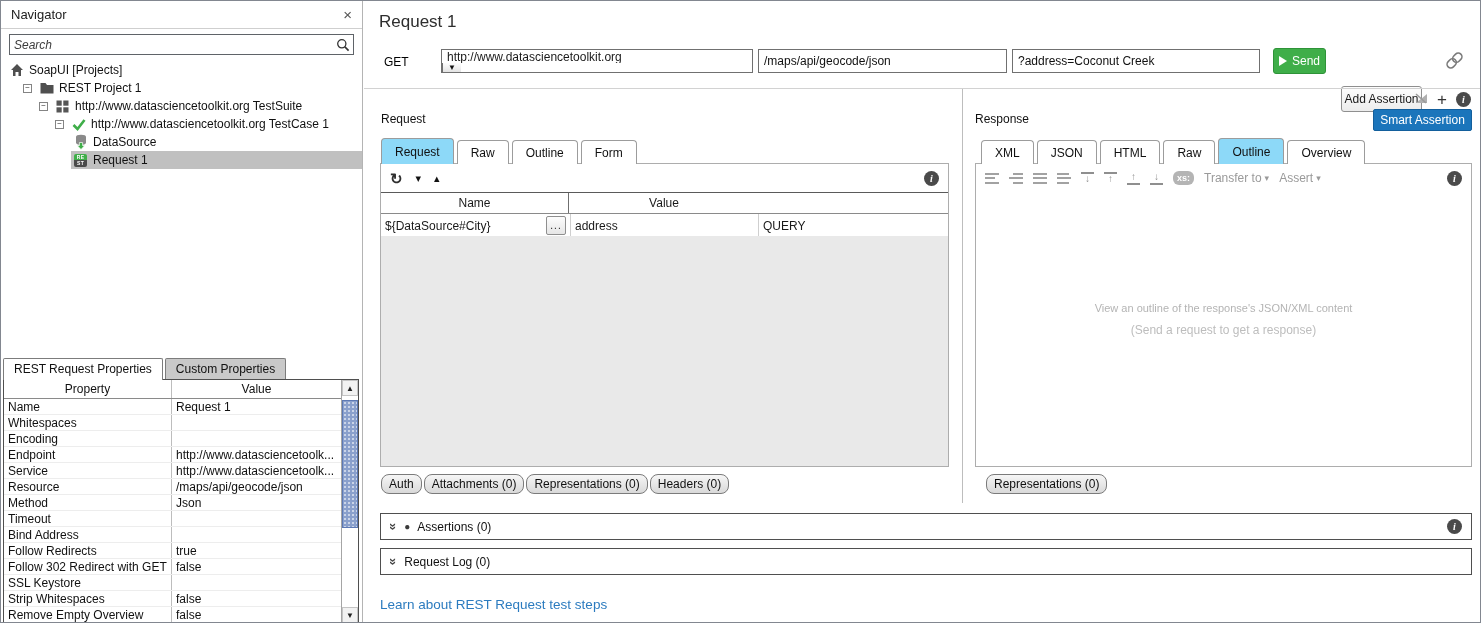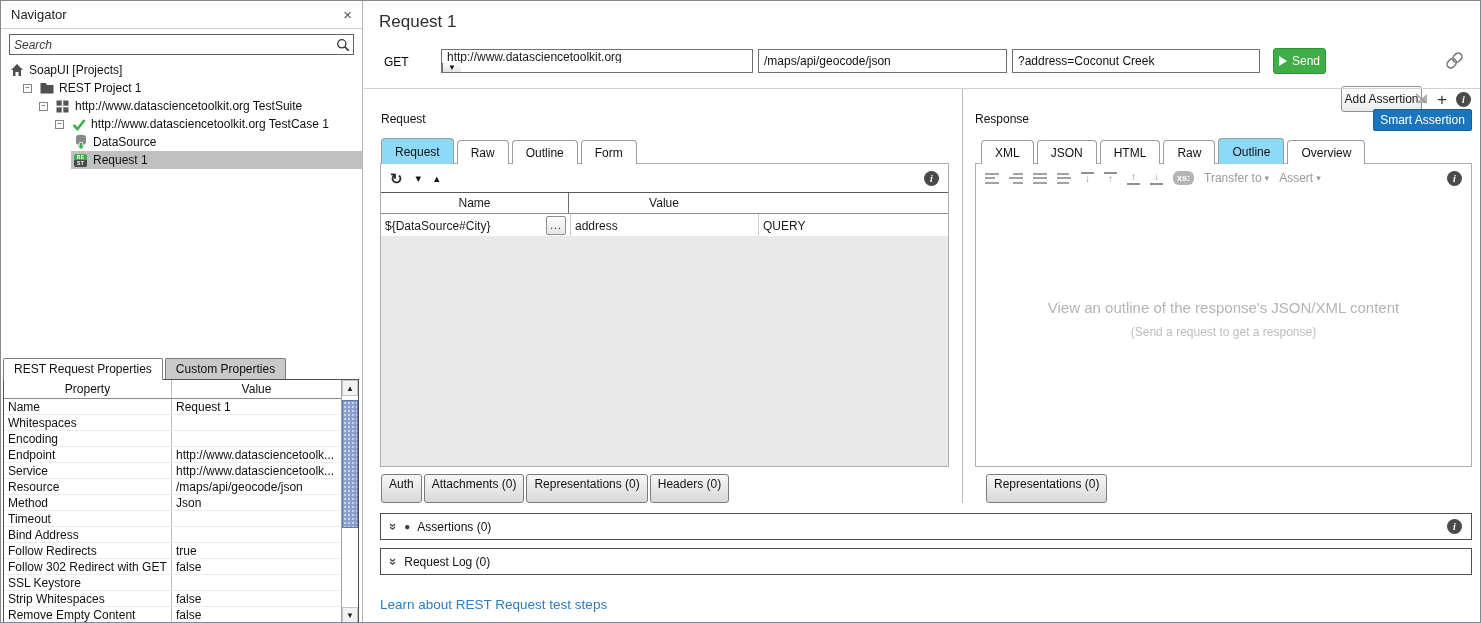--- a/index.html
+++ b/index.html
@@ -84,41 +84,41 @@
   .params-row { display:flex; height:23px; background:#fff; }
   .params-row .cell { display:flex; align-items:center; padding:0 4px; font-size:12px; border-right:1px solid #cfcfcf; }
   .params-row .cell:last-child { border-right:none; }
   .pc-name { width:188px; }
   .pc-value { width:190px; }
   .pc-type { flex:1; }
   .edit-btn { margin-left:auto; width:20px; height:19px; border:1px solid #8f8f8f; border-radius:2px; background:linear-gradient(#fdfdfd,#e6e6e6); font-size:10px; letter-spacing:1px; display:flex; align-items:center; justify-content:center; cursor:pointer; color:#222; }
   .params-fill { position:absolute; left:0; right:0; top:72px; bottom:0; background:#e9e9e9; }
 
   .bottom-tabs { position:absolute; display:flex; gap:2px; }
-  .btab { padding:2px 7px 11px; font-size:12px; color:#111; background:linear-gradient(#f6f6f6,#d9d9d9); border:1px solid #7b7b7b; border-radius:3px; cursor:pointer; }
+  .btab { padding:2px 7px 2px; font-size:12px; color:#111; background:linear-gradient(#f6f6f6,#d9d9d9); border:1px solid #7b7b7b; border-radius:8px; cursor:pointer; }
 
   
   .resp-top-icons { position:absolute; left:1414px; top:90px; display:flex; align-items:center; gap:9px; }
   .plus-ic { font-size:17px; color:#333; line-height:1; cursor:pointer; }
   .smart-btn { position:absolute; left:1372px; top:108px; width:99px; height:22px; background:#1b75bb; border:1px solid #135f9c; border-radius:2px; color:#fff; font-size:12px; display:flex; align-items:center; justify-content:center; cursor:pointer; }
   .o-toolbar { gap:10px; }
   .ic-align { width:14px; height:11px; display:inline-flex; flex-direction:column; justify-content:space-between; cursor:default; }
   .ic-align i { display:block; height:2px; background:#a2a2a2; }
   .ic-align.a1 i:nth-child(1){width:100%} .ic-align.a1 i:nth-child(2){width:70%} .ic-align.a1 i:nth-child(3){width:100%}
   .ic-align.a2 i:nth-child(1){width:70%; margin-left:30%} .ic-align.a2 i:nth-child(2){width:100%} .ic-align.a2 i:nth-child(3){width:70%; margin-left:30%}
   .ic-align.a3 i:nth-child(1){width:100%} .ic-align.a3 i:nth-child(2){width:100%} .ic-align.a3 i:nth-child(3){width:100%}
   .ic-align.a4 i:nth-child(1){width:85%} .ic-align.a4 i:nth-child(2){width:100%} .ic-align.a4 i:nth-child(3){width:85%}
   .ic-arrbar { width:13px; height:13px; display:inline-flex; align-items:center; justify-content:center; font-size:10px; color:#8f8f8f; line-height:1; cursor:default; }
   .ic-arrbar.bar-top { border-top:2px solid #8f8f8f; }
   .ic-arrbar.bar-bottom { border-bottom:2px solid #8f8f8f; }
   .xs-badge { background:#b4b4b4; color:#fff; font:bold 9px "Liberation Sans",sans-serif; padding:2px 4px; border-radius:6px; cursor:default; }
   .gray-dd { font-size:12px; color:#9a9a9a; display:inline-flex; align-items:center; gap:3px; cursor:default; }
   .gray-dd .dd-ch { font-size:9px; }
   .placeholder-area { position:absolute; left:0; right:0; top:28px; bottom:0; display:flex; flex-direction:column; align-items:center; justify-content:center; gap:9px; padding-bottom:20px; }
-  .ph-title { font-size:15px; color:#b4b4b4; }
+  .ph-title { font-size:11px; color:#b4b4b4; }
   .ph-sub { font-size:12px; color:#bdbdbd; }
 
   
   .bar { position:absolute; left:379px; width:1092px; height:27px; border:1px solid #4f4f4f; background:#fff; display:flex; align-items:center; padding:0 9px; gap:7px; }
   .dbl-chev { display:inline-block; transform:rotate(90deg); font-size:13px; color:#444; font-weight:bold; line-height:1; cursor:pointer; }
   .dot-ic { font-size:10px; color:#3a3a3a; line-height:1; }
   .bar-label { font-size:12px; color:#111; }
   .learn-link { position:absolute; left:379px; top:596px; font-size:13.5px; color:#2b7bbf; text-decoration:none; cursor:pointer; }
 </style>
 </head>
@@ -271,21 +271,21 @@
             </div>
             <div class="prow">
               <div class="cell c1">SSL Keystore</div>
               <div class="cell c2"></div>
             </div>
             <div class="prow">
               <div class="cell c1">Strip Whitespaces</div>
               <div class="cell c2">false</div>
             </div>
             <div class="prow">
-              <div class="cell c1">Remove Empty Content</div>
+              <div class="cell c1">Remove Empty Overview</div>
               <div class="cell c2">false</div>
             </div>
           </div>
       </div>
       <div class="v-scroll">
         <div class="arr">▲</div>
         <div class="track">
           <div class="thumb"></div>
         </div>
         <div class="arr">▼</div>

